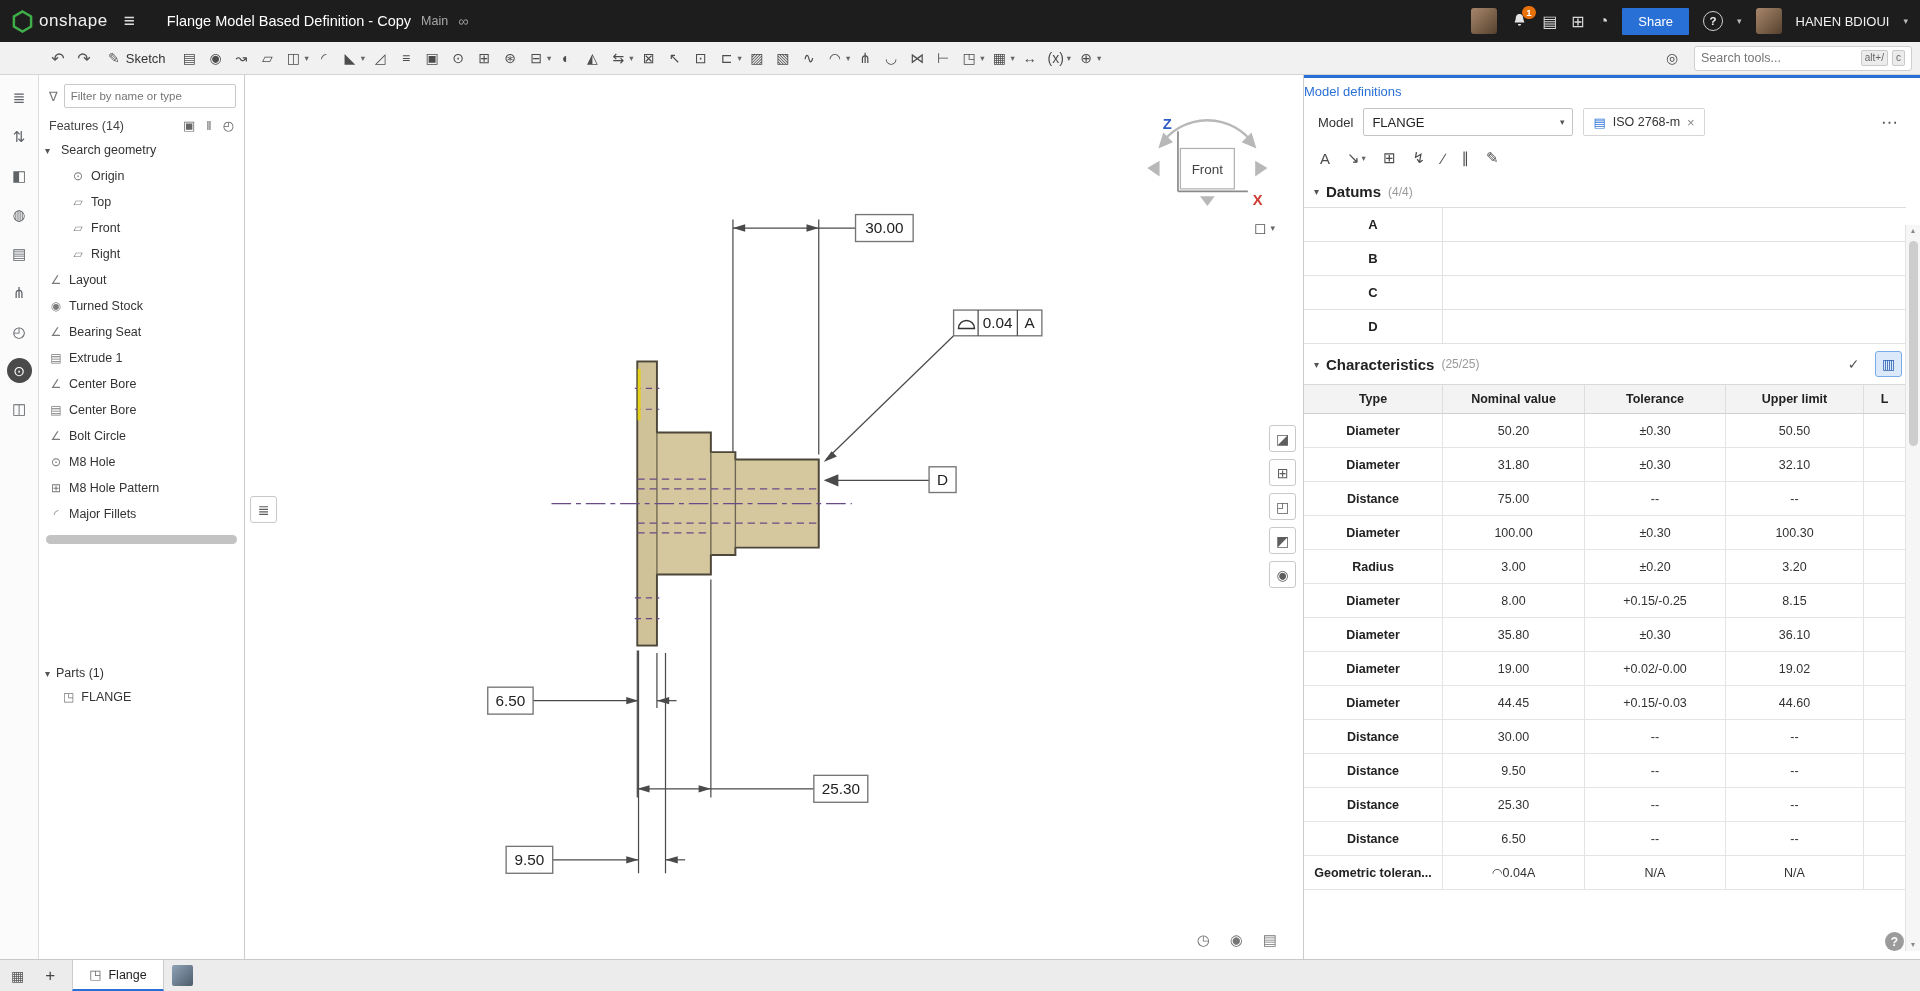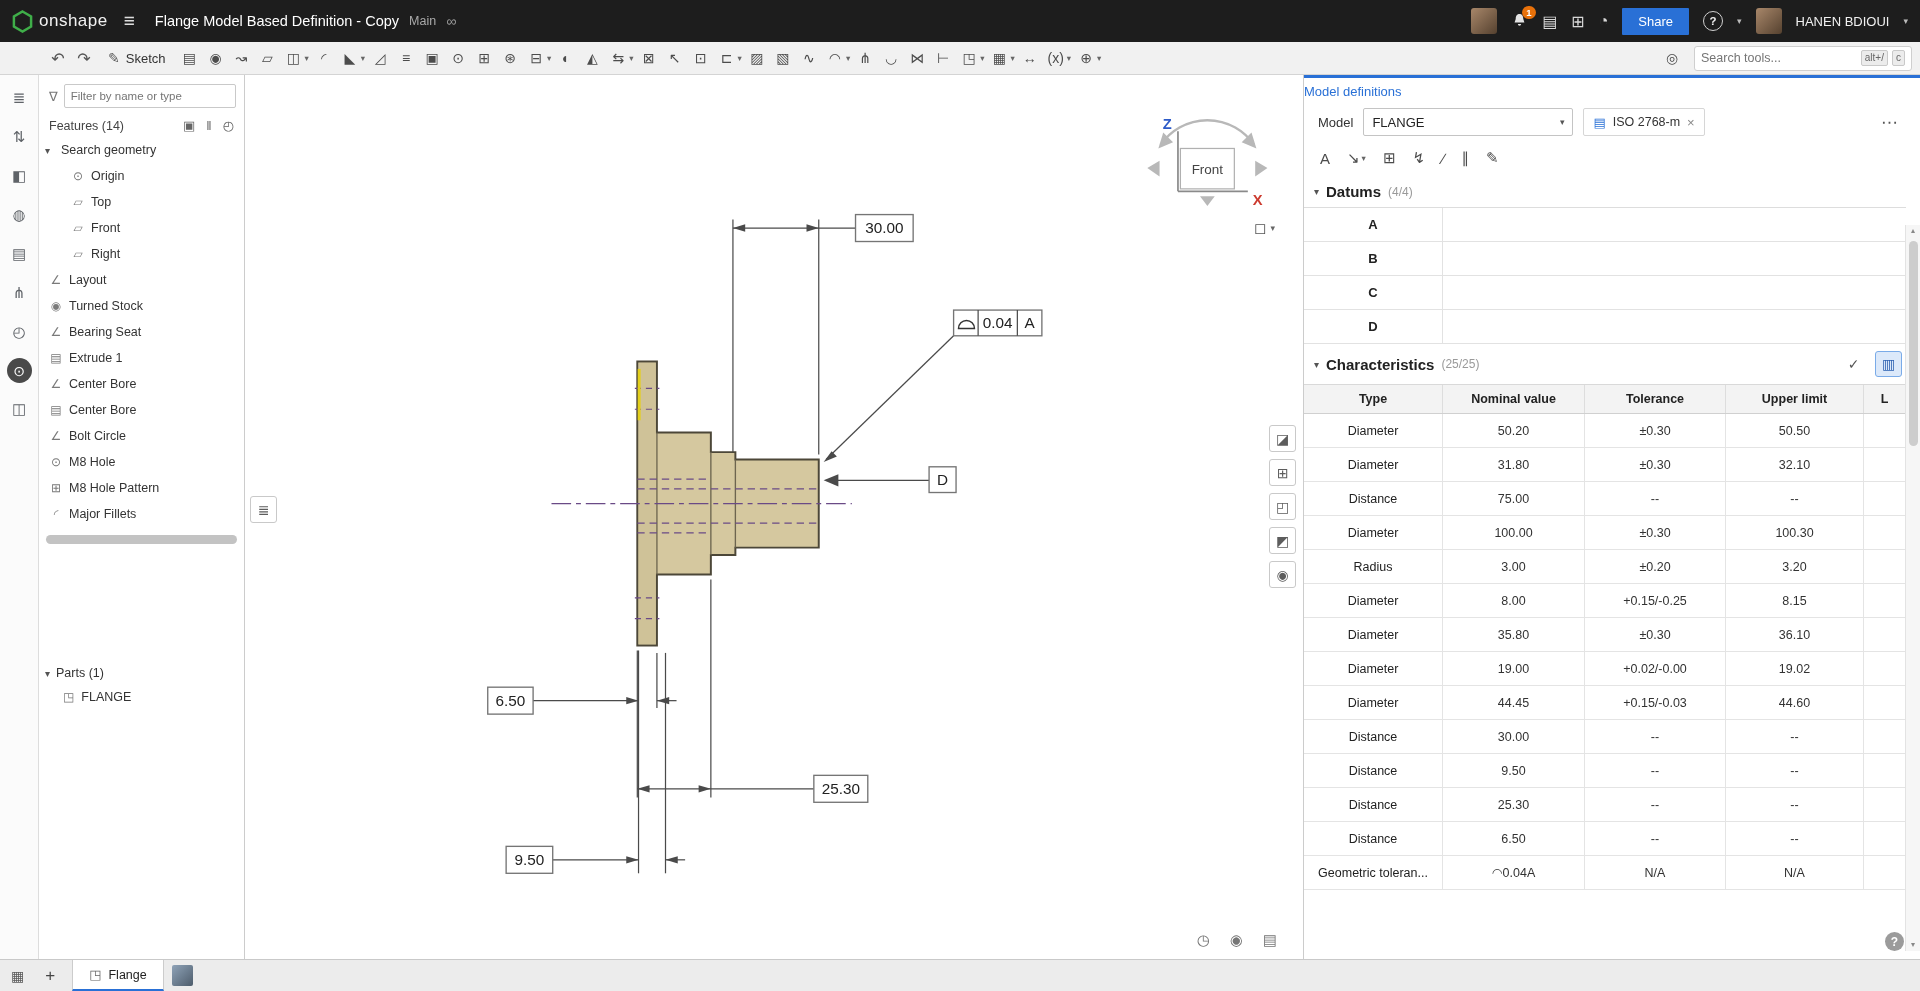--- a/index.html
+++ b/index.html
@@ -5,21 +5,21 @@
   *{margin:0;padding:0;box-sizing:border-box}
   html,body{width:1920px;height:991px;overflow:hidden}
   body{font-family:"Liberation Sans",sans-serif;font-size:13px;color:#333;background:#fff}
   .app{display:flex;flex-direction:column;width:1920px;height:991px}
 
   
   .topbar{flex:0 0 42px;background:#1d1d1d;display:flex;align-items:center;color:#eee;padding:0 12px;gap:10px}
   .logo{display:flex;align-items:center;gap:6px}
   .logo-text{font-size:17px;font-weight:500;color:#f2f2f2;letter-spacing:.5px}
   .hamburger{font-size:19px;color:#ddd;padding:0 6px;cursor:pointer}
-  .doc-title{font-size:14.5px;color:#fff;margin-left:4px;white-space:nowrap}
+  .doc-title{font-size:14.5px;color:#fff;margin-left:16px;white-space:nowrap}
   .doc-branch{font-size:12.5px;color:#a9a9a9}
   .link-ic{color:#9a9a9a;font-size:14px}
   .tb-spacer{flex:1}
   .tb-right{display:flex;align-items:center;gap:14px}
   .avatar{width:26px;height:26px;border-radius:3px;background:linear-gradient(135deg,#a8876a,#55412f);flex:0 0 auto}
   .bell-wrap{position:relative;display:flex}
   .badge{position:absolute;top:-6px;right:-8px;background:#e8710a;color:#fff;font-size:9.5px;font-weight:bold;border-radius:8px;padding:1px 4.5px}
   .tb-ic{font-size:16px;color:#d8d8d8}
   .share-btn{background:#2970d6;color:#fff;border:none;border-radius:1px;font-size:13px;padding:6px 16px;font-family:inherit;cursor:pointer}
   .help-circ{width:20px;height:20px;border:1.5px solid #cfcfcf;border-radius:50%;display:flex;align-items:center;justify-content:center;font-size:11.5px;font-weight:bold;color:#eee}
@@ -109,21 +109,21 @@
   .sec-ic.active{background:#dce9fa;border-color:#7aabe8;color:#2a5fb0}
   .dtable{width:602px;border-top:1px solid #ddd}
   .drow{display:grid;grid-template-columns:139px 1fr;height:34px}
   .drow>div{border-bottom:1px solid #e2e2e2;display:flex;align-items:center;justify-content:center}
   .drow .dlabel{border-right:1px solid #e2e2e2;font-weight:bold;color:#222;font-size:13px}
   .ctable{width:602px;font-size:12.5px}
   .chead{display:grid;grid-template-columns:139px 142px 141px 138px 42px;height:30px;background:#f3f3f3;border-top:1px solid #d9d9d9;border-bottom:1px solid #d0d0d0;font-weight:bold;color:#222}
   .chead>div{display:flex;align-items:center;justify-content:center;border-right:1px solid #ddd;overflow:hidden;white-space:nowrap}
   .crow{display:grid;grid-template-columns:139px 142px 141px 138px 42px;height:34px}
   .crow>div{display:flex;align-items:center;justify-content:center;border-right:1px solid #e4e4e4;border-bottom:1px solid #e4e4e4;overflow:hidden;white-space:nowrap;color:#333}
-  .crow .ctype{font-weight:normal;color:#222;text-overflow:ellipsis;display:block;line-height:34px;text-align:center;padding:0 3px}
+  .crow .ctype{font-weight:bold;color:#222;text-overflow:ellipsis;display:block;line-height:34px;text-align:center;padding:0 3px}
   .rp-scroll{position:absolute;right:0;top:150px;width:15px;height:726px;background:#f6f6f6;border-left:1px solid #e3e3e3;display:flex;flex-direction:column;align-items:center}
   .rp-scroll .ar{font-size:8px;color:#888;line-height:12px}
   .rp-thumb{width:9px;height:205px;background:#cdcdcd;border-radius:5px;margin-top:4px}
   .rp-scroll .sp{flex:1}
   .rp-help{position:absolute;bottom:8px;right:16px;width:19px;height:19px;border-radius:50%;background:#9b9b9b;color:#fff;font-size:12px;font-weight:bold;display:flex;align-items:center;justify-content:center;cursor:pointer}
 
   
   .bottombar{flex:0 0 32px;background:#ececec;border-top:1px solid #c9c9c9;display:flex;align-items:center;padding:0 7px;gap:8px}
   .bb-ic{font-size:14px;color:#5a5a5a;padding:0 4px;cursor:pointer}
   .bb-plus{font-size:17px;color:#444;padding:0 9px;cursor:pointer}

